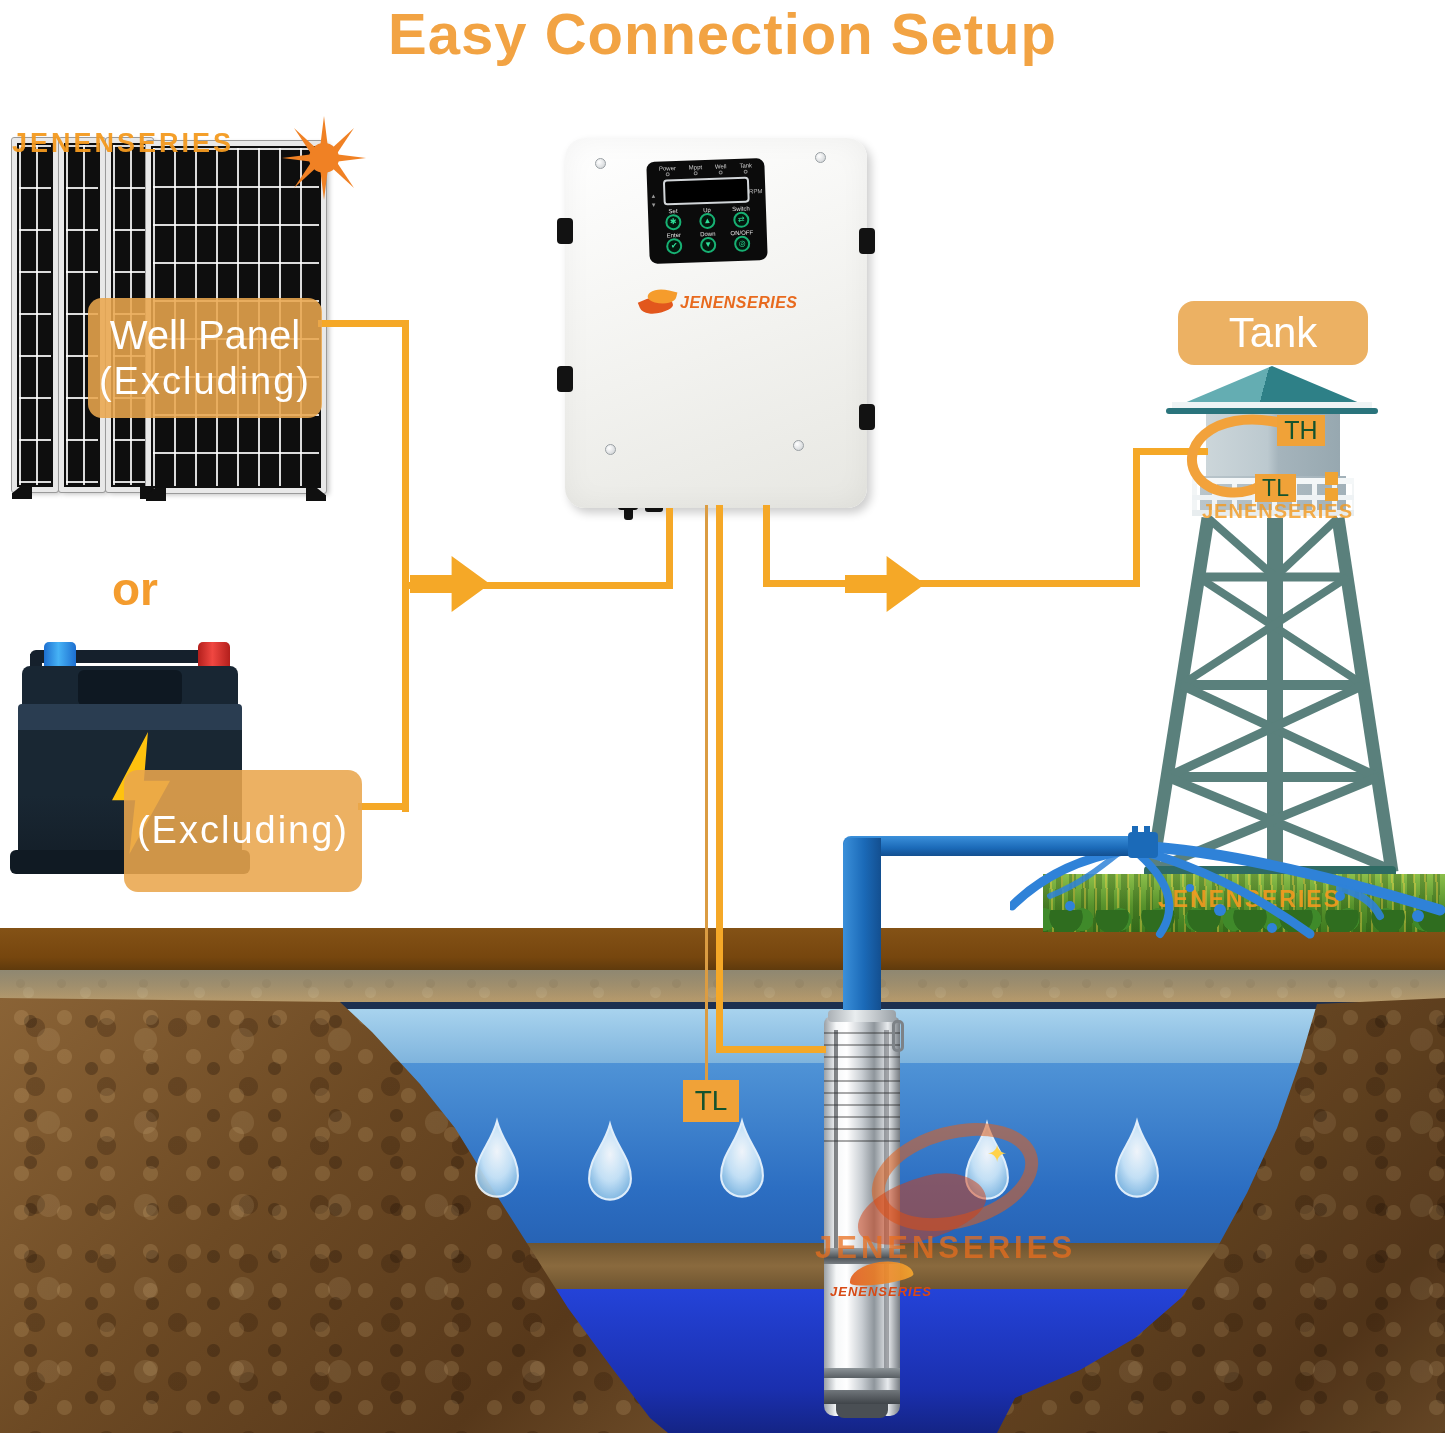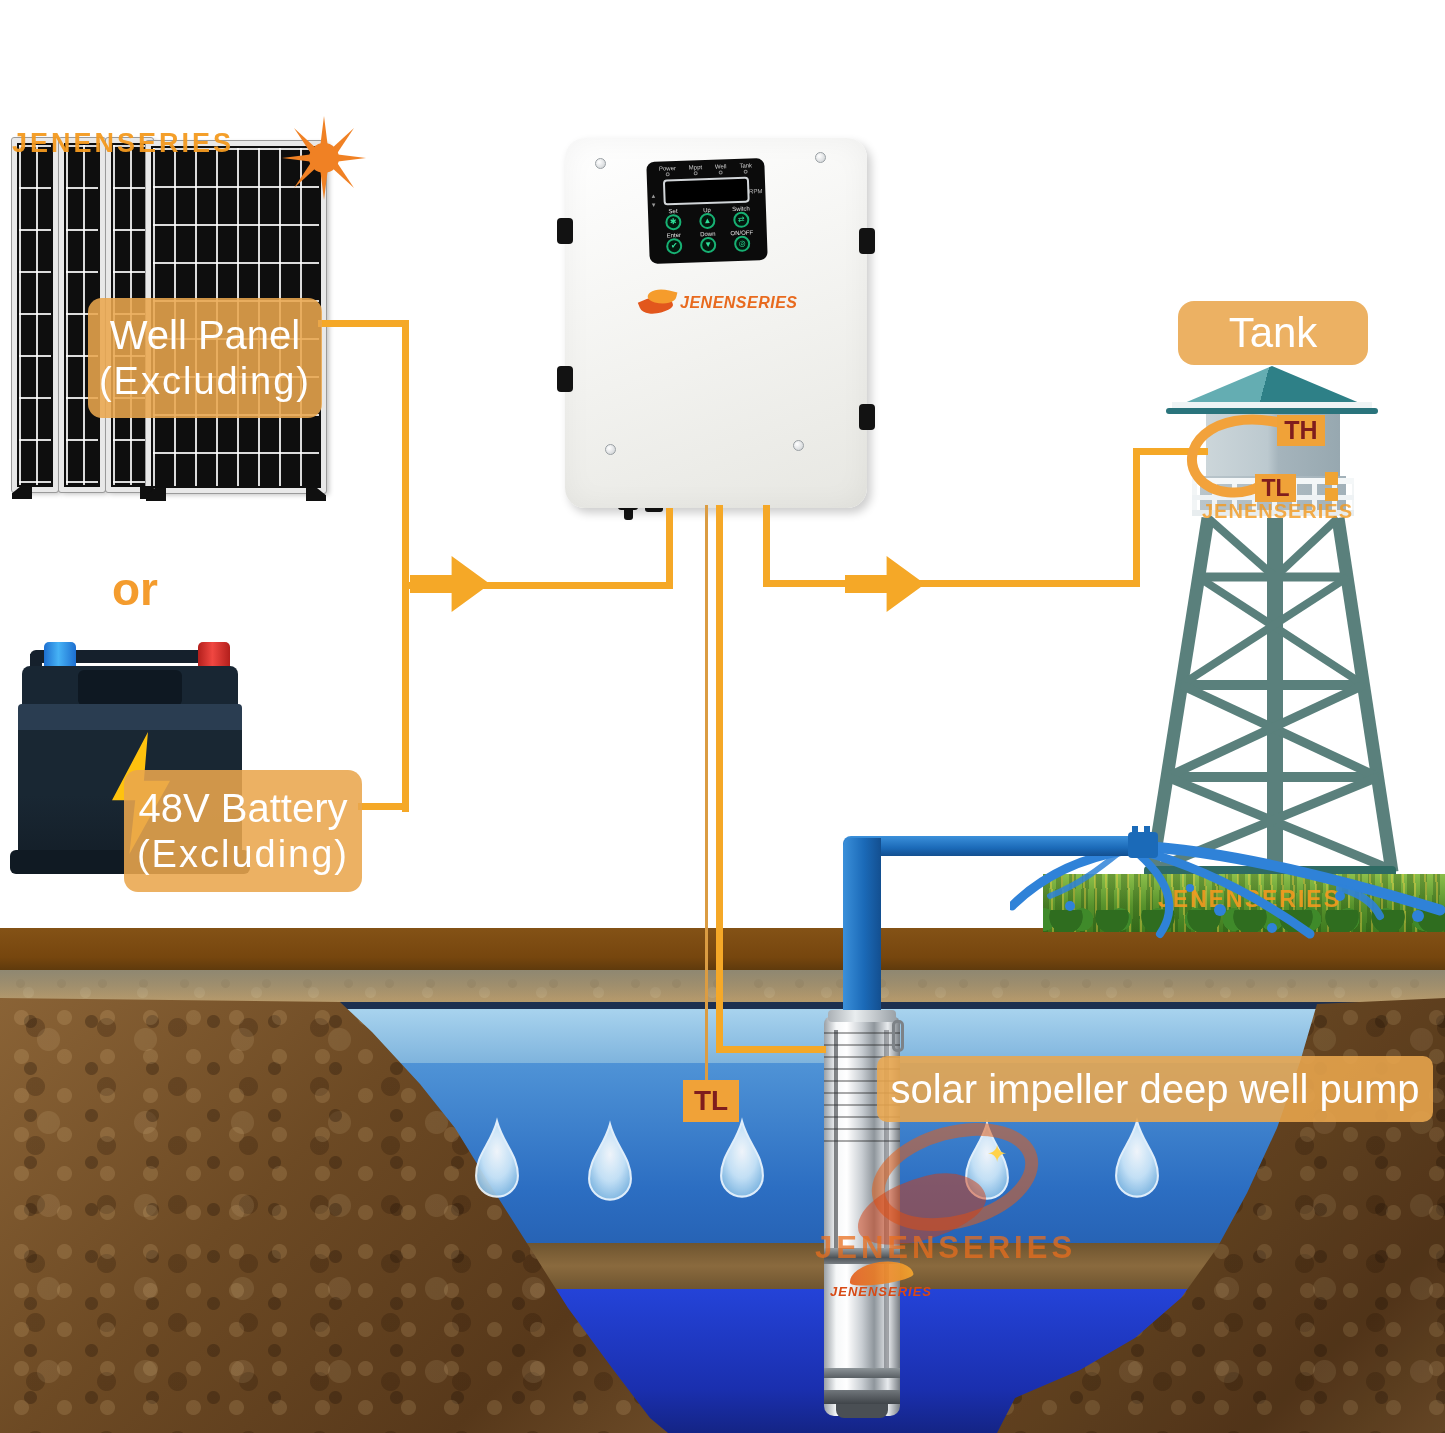--- a/index.html
+++ b/index.html
@@ -7,21 +7,21 @@
   #stage{position:relative;width:1445px;height:1433px;background:#fff;overflow:hidden;}
 
   
   .title{position:absolute;top:0;left:0;width:100%;text-align:center;font-size:58px;font-weight:bold;color:#F2A343;letter-spacing:1px;}
   .subtitle{position:absolute;top:68px;left:0;width:100%;text-align:center;font-size:33px;color:#F6B25A;letter-spacing:2px;}
 
   
   .olabel{position:absolute;background:rgba(233,166,77,.88);border-radius:14px;color:#fff;text-align:center;z-index:50;display:flex;flex-direction:column;justify-content:center;}
   .olabel .l1{font-size:40px;line-height:1.2;}
   .olabel .l2{font-size:38px;line-height:1.2;letter-spacing:2px;}
-  .tag{position:absolute;background:#F0A238;color:#7f1d1d;font-weight:bold;text-align:center;z-index:52;display:flex;align-items:center;justify-content:center;}
+  .tag{position:absolute;background:#F0A238;color:#14532d;font-weight:normal;text-align:center;z-index:52;display:flex;align-items:center;justify-content:center;}
   .wire{position:absolute;background:#F5A827;z-index:30;}
   .wire.thin{background:#DB9C42;}
   .arrow{position:absolute;width:80px;height:56px;background:#F5A827;z-index:31;
     clip-path:polygon(0 34%,52% 34%,52% 0,100% 50%,52% 100%,52% 66%,0 66%);}
   .wm{position:absolute;font-weight:bold;color:#F49A1F;z-index:45;white-space:nowrap;}
 
   
   .panel{position:absolute;background:#0e0e0e;border:5px solid #e8e8e8;outline:1px solid #9a9a9a;border-radius:2px;box-shadow:3px 2px 5px rgba(0,0,0,.25);z-index:5;}
   .panel .cells{position:absolute;inset:2px;background-image:
     repeating-linear-gradient(90deg, rgba(255,255,255,.85) 0 2px, transparent 2px 21px),
@@ -149,20 +149,21 @@
   .smallwm .swoosh{width:64px;height:22px;margin:0 auto;background:linear-gradient(90deg,#e25b1a,#f7a72e);border-radius:50% 50% 50% 50%/75% 75% 25% 25%;transform:rotate(-8deg);opacity:.9;}
   .smallwm .t{font-size:13px;font-weight:bold;font-style:italic;color:#d84a15;letter-spacing:1px;}
 
   .svgabs{position:absolute;z-index:15;}
 </style>
 </head>
 <body>
 
 <div id="stage">
 
+  <div class="title">Easy Connection Setup</div>
 
   <svg width="0" height="0" style="position:absolute">
     <defs>
       <radialGradient id="dropG" cx="50%" cy="40%" r="65%">
         <stop offset="0%" stop-color="#ffffff"></stop>
         <stop offset="55%" stop-color="#cfe9fa"></stop>
         <stop offset="100%" stop-color="#7fb8e2"></stop>
       </radialGradient>
     </defs>
   </svg>
@@ -415,24 +416,20 @@
   <div class="smallwm">
     <div class="swoosh"></div>
     <div class="t">JENENSERIES</div>
   </div>
 
   <div class="olabel" style="left:88px;top:298px;width:234px;height:120px;">
     <div class="l1">Well Panel</div>
     <div class="l2">(Excluding)</div>
   </div>
   <div class="olabel" style="left:124px;top:770px;width:238px;height:122px;">
-    <div class="l1">48V Battery</div>
     <div class="l2">(Excluding)</div>
   </div>
   <div class="olabel" style="left:1178px;top:301px;width:190px;height:64px;border-radius:16px;">
     <div class="l1" style="font-size:42px;">Tank</div>
   </div>
   <div class="tag" style="left:683px;top:1080px;width:56px;height:42px;font-size:28px;">TL</div>
-  <div class="olabel" style="left:877px;top:1056px;width:556px;height:66px;border-radius:10px;">
-    <div class="l1" style="font-size:40px;">solar impeller deep well pump</div>
-  </div>
 
 </div>
 
 </body></html>

